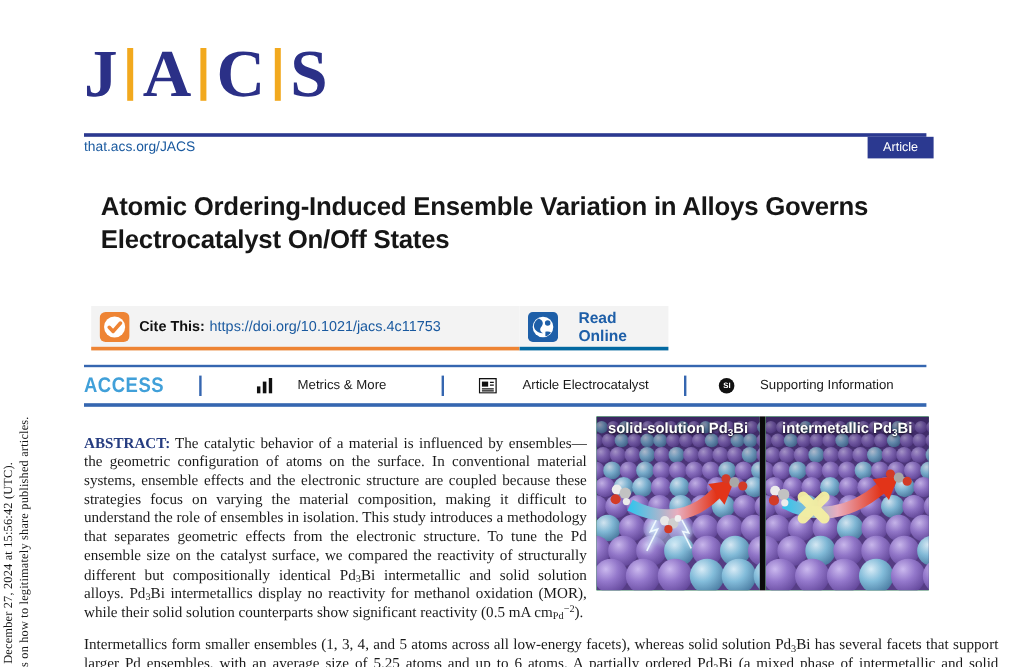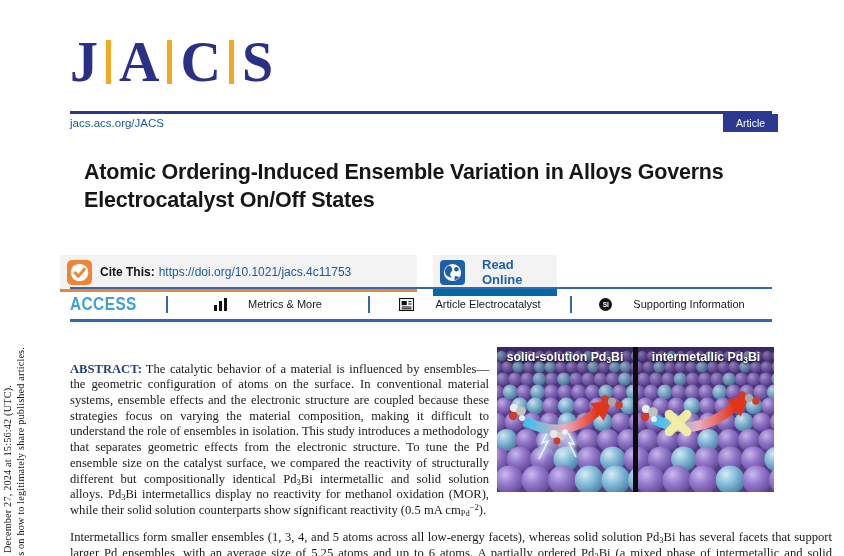--- a/index.html
+++ b/index.html
@@ -19,30 +19,30 @@
 
   .header-rule{position:absolute;left:70px;top:111px;width:702px;height:3px;background:#2b3990;}
   .pubs-link{position:absolute;left:70px;top:117px;font-family:"Liberation Sans",sans-serif;font-size:11.5px;color:#19599f;text-decoration:none;cursor:pointer;}
   .article-badge{position:absolute;left:723px;top:114px;width:55px;height:18px;background:#2b3990;color:#fff;font-family:"Liberation Sans",sans-serif;font-size:10.5px;display:flex;align-items:center;justify-content:center;}
 
   .title{position:absolute;left:84px;top:145px;font-family:"Liberation Sans",sans-serif;font-weight:700;font-size:21.5px;line-height:27.5px;letter-spacing:-.2px;color:#161616;}
   .authors{position:absolute;left:70px;top:209px;font-size:13.8px;line-height:17.5px;color:#161616;}
   .authors .mark{color:#19599f;cursor:pointer;}
 
   
-  .cite-bar{position:absolute;left:60px;top:255px;width:357px;height:34px;background:#f3f3f3;border-bottom:3px solid #ee8434;display:flex;align-items:center;cursor:pointer;}
-  .read-bar{position:absolute;left:433px;top:255px;width:124px;height:34px;background:#f3f3f3;border-bottom:7px solid #0369a1;display:flex;align-items:center;cursor:pointer;}
+  .cite-bar{position:absolute;left:76px;top:255px;width:357px;height:34px;background:#f3f3f3;border-bottom:3px solid #ee8434;display:flex;align-items:center;cursor:pointer;}
+  .read-bar{position:absolute;left:433px;top:255px;width:124px;height:34px;background:#f3f3f3;border-bottom:3px solid #0369a1;display:flex;align-items:center;cursor:pointer;}
   .bar-icon{margin:0 8px 0 7px;flex:none;display:block;}
   .cite-text{font-family:"Liberation Sans",sans-serif;font-size:12px;white-space:nowrap;}
   .cite-label{font-weight:700;color:#111;}
   .cite-url{color:#19599f;margin-left:4px;}
   .read-label{font-family:"Liberation Sans",sans-serif;font-weight:700;font-size:13px;color:#1e5fa8;margin-left:9px;}
 
   
-  .access-bar{position:absolute;left:70px;top:287px;width:702px;height:30px;border-top:2px solid #3566b0;border-bottom:3px solid #3566b0;display:flex;align-items:center;}
+  .access-bar{position:absolute;left:70px;top:304px;width:702px;height:30px;border-top:2px solid #3566b0;border-bottom:3px solid #3566b0;display:flex;align-items:center;}
   .access-label{font-family:"Liberation Sans",sans-serif;font-weight:700;font-size:17.5px;color:#41a0d9;letter-spacing:.5px;transform:scaleX(.88);transform-origin:left center;width:96px;flex:none;cursor:pointer;}
   .access-sep{width:2px;height:17px;background:#3566b0;flex:none;}
   .access-item{flex:1;display:flex;align-items:center;justify-content:center;gap:21px;font-family:"Liberation Sans",sans-serif;font-size:11px;color:#191919;cursor:pointer;}
   .si-badge{width:13px;height:13px;border-radius:50%;background:#111;color:#fff;font-family:"Liberation Sans",sans-serif;font-weight:700;font-size:6.5px;display:flex;align-items:center;justify-content:center;flex:none;}
 
   
   .abstract{position:absolute;left:70px;top:349px;width:419px;font-size:12.6px;line-height:15.7px;text-align:justify;color:#1a1a1a;}
   .ab-label{font-weight:700;color:#253c80;margin-right:4px;}
   sub,sup{font-size:68%;line-height:0;}
   sub{vertical-align:-.25em;}
@@ -73,21 +73,21 @@
       <span class="gold-bar"></span>
       <span class="logo-letter">A</span>
       <span class="gold-bar"></span>
       <span class="logo-letter">C</span>
       <span class="gold-bar"></span>
       <span class="logo-letter">S</span>
     </div>
   </div>
 
   <div class="header-rule"></div>
-  <a class="pubs-link">jacs.acs.org/JACS</a>
+  <a class="pubs-link">that.acs.org/JACS</a>
   <div class="article-badge">Article</div>
 
   <h1 class="title">
     <div>Atomic Ordering-Induced Ensemble Variation in Alloys Governs</div>
     <div>Electrocatalyst On/Off States</div>
   </h1>
 
   <div class="cite-bar">
     <svg class="bar-icon" width="25" height="25">
       <rect width="25" height="25" rx="5" fill="#ee8434"></rect>

